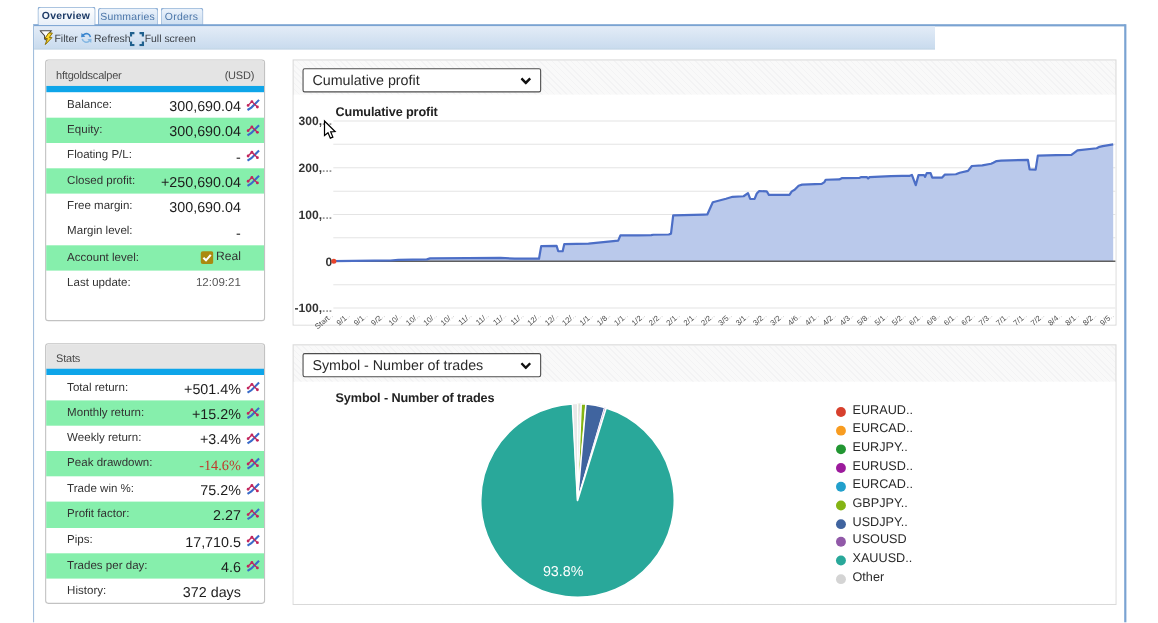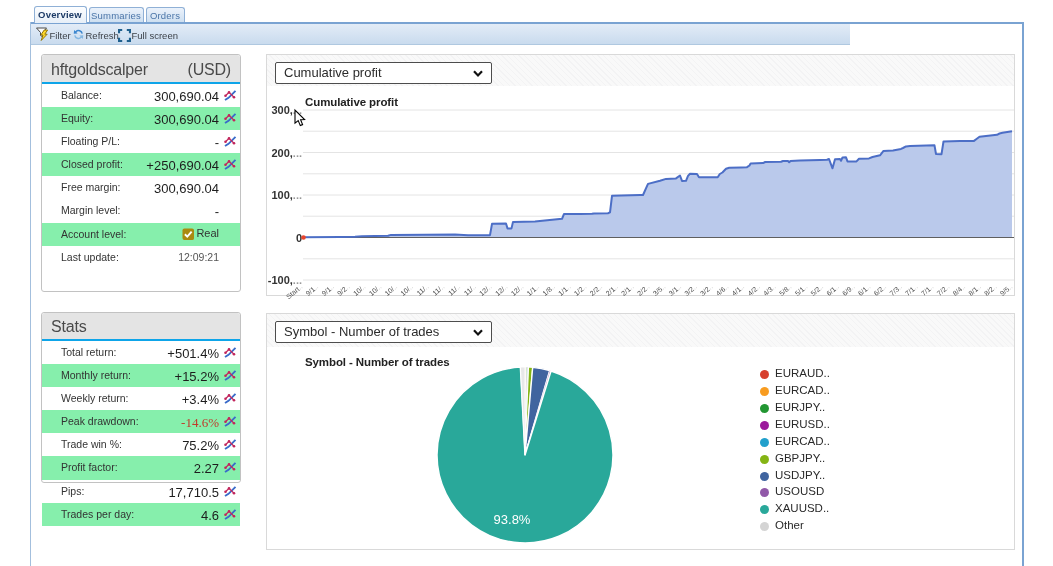--- a/index.html
+++ b/index.html
@@ -10,21 +10,21 @@
 .tab.active { background:linear-gradient(#fdfeff,#e7eff8); color:#1c3a66; font-weight:bold; z-index:3; }
 .tab.inactive { top:6.5px; height:16px; background:linear-gradient(#ebf2fb,#ccdef0); color:#4b75a8; }
 
 #frameTop { position:absolute; left:30px; top:22px; width:993px; height:2px; background:#7aa3d2; }
 #frameLeft { position:absolute; left:30px; top:22px; width:1px; height:544px; background:#a3bfdd; }
 #frameRight { position:absolute; left:1022px; top:22px; width:2px; height:544px; background:#7aa3d2; }
 #toolbar { position:absolute; left:31px; top:24px; width:819px; height:21px; background:linear-gradient(#e3ecf7,#c9dbEE); border-bottom:1px solid #afc8e0; }
 .tbtxt { position:absolute; top:6px; font-size:9.5px; color:#3d4249; }
 
 .panel { position:absolute; left:41px; width:200px; background:#fff; border:1px solid #c2c2c2; border-radius:3px; }
-.phead { height:28px; background:#e4e4e4; border-bottom:2px solid #0ea5e9; border-radius:3px 3px 0 0; font-size:16px; color:#4a4a4a; line-height:28px; padding:0 9px; letter-spacing:-0.2px; }
+.phead { height:28px; background:#e4e4e4; border-bottom:6px solid #0ea5e9; border-radius:3px 3px 0 0; font-size:10px; color:#4a4a4a; line-height:28px; padding:0 9px; letter-spacing:-0.2px; }
 .phead span { float:right; }
 .prow { height:23.1px; position:relative; font-size:10.5px; color:#333; }
 .prow.alt { background:#86efac; }
 .prow .lb { position:absolute; left:4px; top:5px;padding-left:15px; }
 .prow .vl { position:absolute; right:21px; top:5px; font-size:13px; color:#1d1d1d; }
 .prow .vl.noicon { right:21px; }
 .prow .ic { position:absolute; right:3px; top:5px; width:13px; height:13px; }
 
 .rbox { position:absolute; left:266px; width:749px; border:1px solid #d9d9d9; background:repeating-linear-gradient(45deg,#f9f9f9 0 3px,#f3f3f4 3px 4px); }
 .ddl { position:absolute; height:22px; width:217px; background:#fff; border:1px solid #4d4d4d; border-radius:2px; font-size:13px; color:#2b2b2b; line-height:20px; padding-left:8px; }
@@ -127,21 +127,21 @@
         <rect x="0.5" y="0.5" width="12" height="12" rx="2" fill="#aa8a10"></rect>
         <path d="M3,6.5 L5.5,9 L10,3.8" fill="none" stroke="#fff" stroke-width="2"></path>
       </svg>
     </div>
   <div class="prow">
       <span class="lb">Last update:</span>
       <span class="vl noicon" style="font-size:10.5px;color:#555;">12:09:21</span>
     </div>
 </div>
 
-<div class="panel" style="top:312px; height:171px;">
+<div class="panel" style="top:312px; height:237px;">
   <div class="phead">Stats</div>
   <div class="prow">
       <span class="lb">Total return:</span>
       <span class="vl">+501.4%</span>
       <svg class="ic" viewBox="0 0 13 13">
         <path d="M1,11 L4.5,8.8 L11.5,1.8" fill="none" stroke="#3a6bc9" stroke-width="1.9"></path>
         <path d="M1.5,6.8 L5,3.4 L10,8.3" fill="none" stroke="#c2255c" stroke-width="1.2"></path>
         <circle cx="1.5" cy="6.8" r="1.3" fill="#c2255c"></circle>
         <circle cx="5" cy="3.4" r="1.3" fill="#c2255c"></circle>
         <circle cx="10" cy="8.3" r="1.3" fill="#c2255c"></circle>
@@ -216,20 +216,24 @@
   <div class="prow alt">
       <span class="lb">Trades per day:</span>
       <span class="vl">4.6</span>
       <svg class="ic" viewBox="0 0 13 13">
         <path d="M1,11 L4.5,8.8 L11.5,1.8" fill="none" stroke="#3a6bc9" stroke-width="1.9"></path>
         <path d="M1.5,6.8 L5,3.4 L10,8.3" fill="none" stroke="#c2255c" stroke-width="1.2"></path>
         <circle cx="1.5" cy="6.8" r="1.3" fill="#c2255c"></circle>
         <circle cx="5" cy="3.4" r="1.3" fill="#c2255c"></circle>
         <circle cx="10" cy="8.3" r="1.3" fill="#c2255c"></circle>
       </svg>
+    </div>
+  <div class="prow">
+      <span class="lb">History:</span>
+      <span class="vl noicon">372 days</span>
     </div>
 </div>
 
 <div class="rbox" style="top:54px; height:242px;"></div>
 <div class="white" style="left:267px; top:86px; width:747px; height:209px;"></div>
 <div class="ddl" style="left:275px; top:62px;">Cumulative profit
   <svg width="10" height="7" viewBox="0 0 10 7">
       <path d="M1,1.2 L5,5.4 L9,1.2" fill="none" stroke="#111" stroke-width="2.2"></path>
     </svg>
 </div>

